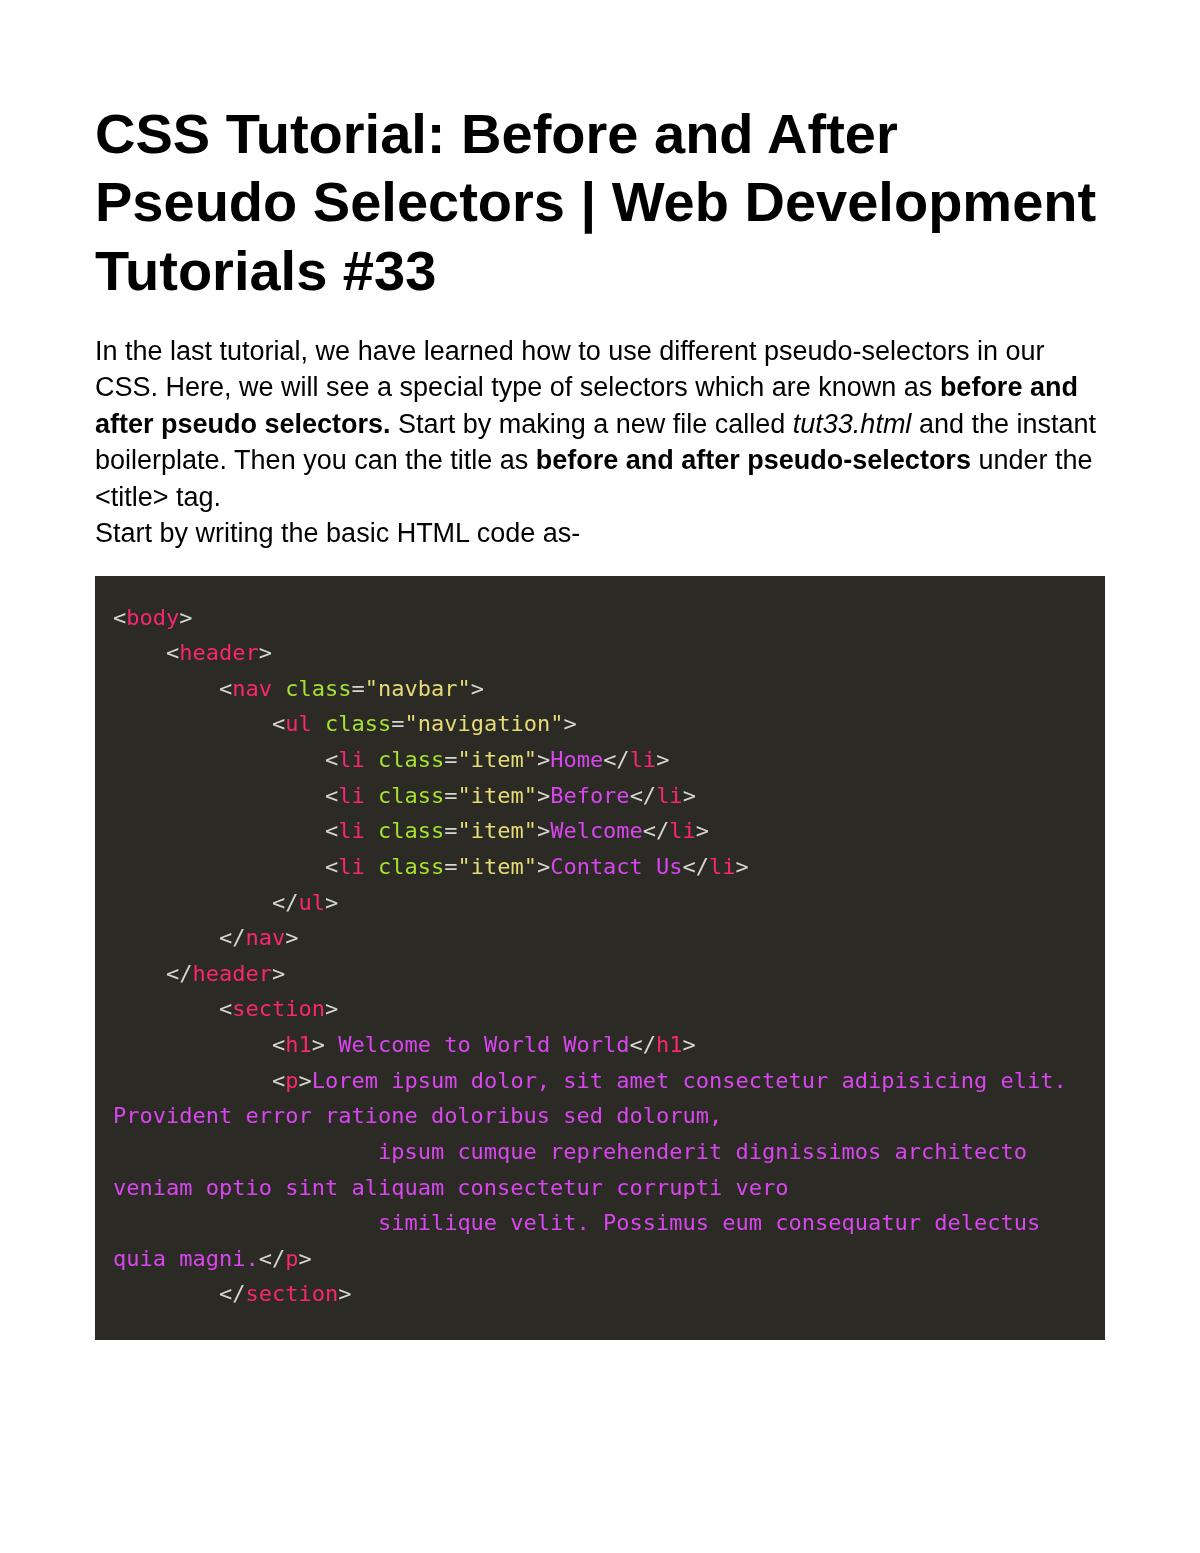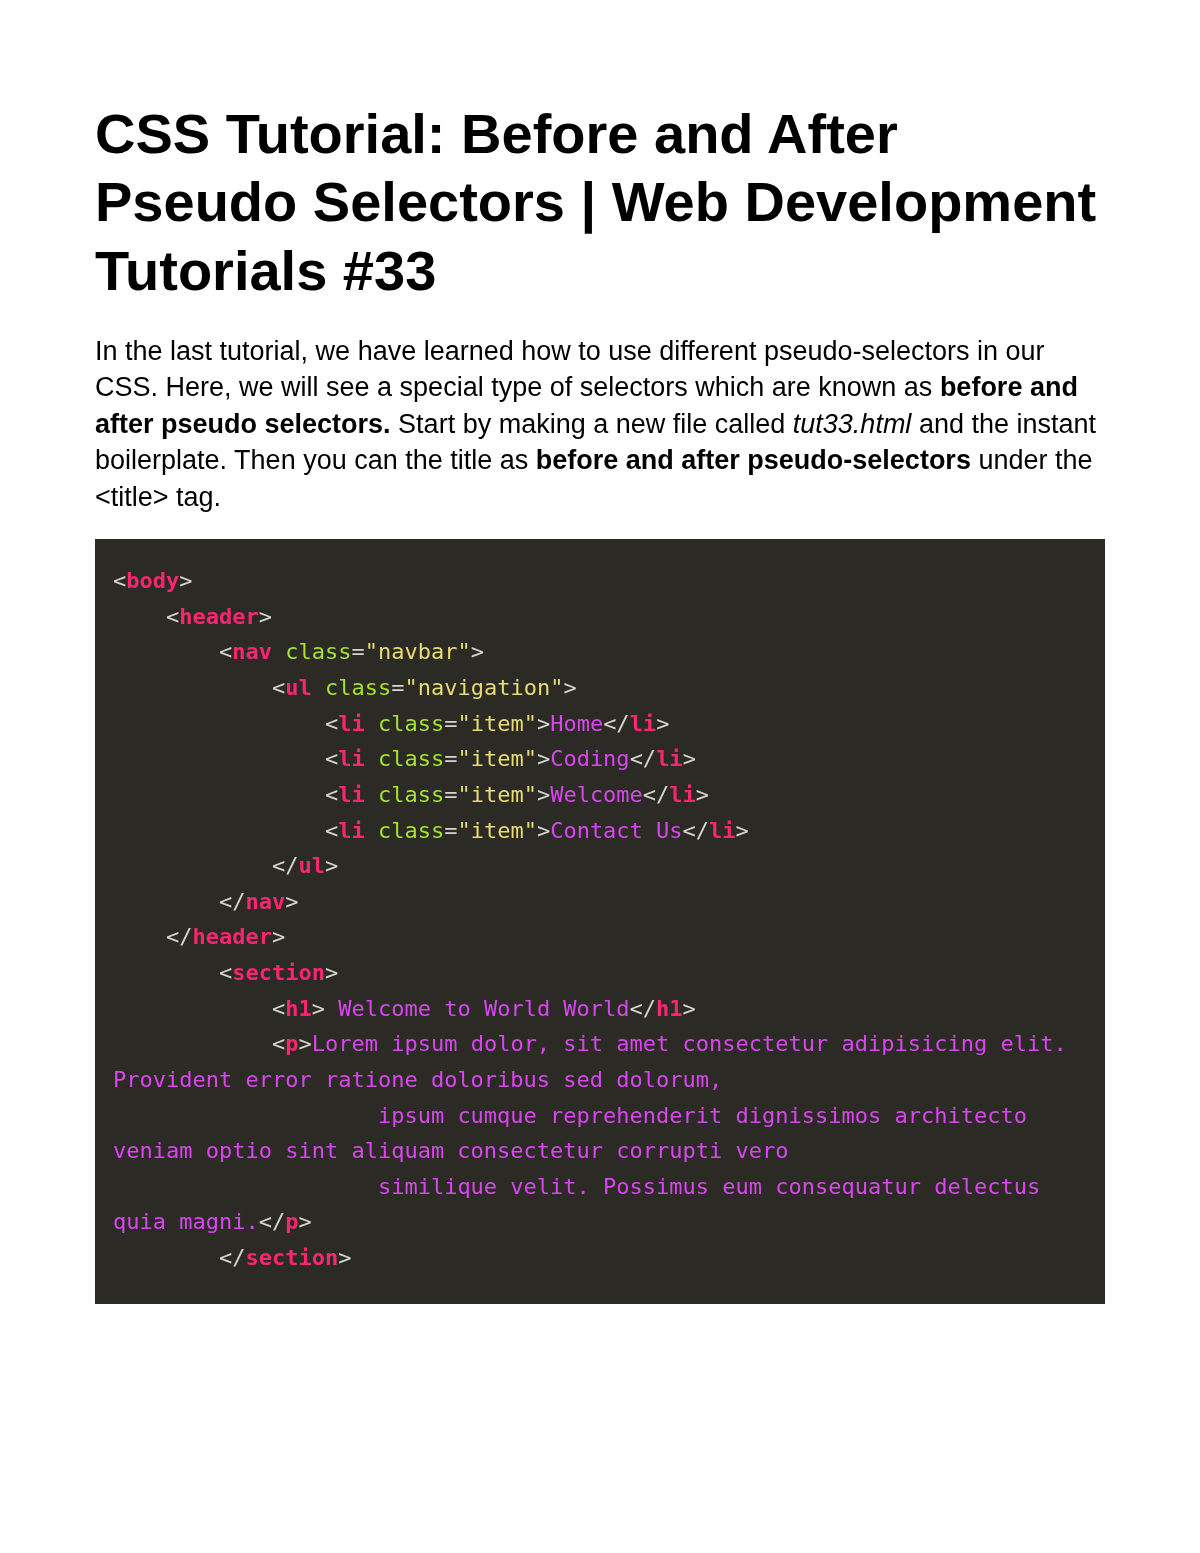--- a/index.html
+++ b/index.html
@@ -3,41 +3,42 @@
   <meta charset="utf-8">
   <style>
     * { box-sizing: border-box; margin: 0; padding: 0; }
     body { background: #fff; width: 1200px; height: 1553px; font-family: Arial, Helvetica, sans-serif; padding: 100px 95px 0 95px; }
     h1.title { font-size: 56px; font-weight: 800; line-height: 1.22; color: #000; margin-bottom: 28px; }
     .intro { font-size: 27px; line-height: 1.35; color: #000; margin-bottom: 24px; }
     .intro strong { font-weight: 700; }
     .intro em { font-style: italic; }
     .codeblock { background: #2b2a25; color: #d6d6d1; padding: 24px 18px 28px 18px; font-family: "DejaVu Sans Mono", Consolas, Menlo, monospace; font-size: 22px; line-height: 1.62; white-space: pre; overflow: hidden; }
     .punct { color: #d6d6d1; }
-    .tag { color: #f92672; font-weight: bold; }
+    .tag { color: #f92672; }
     .attr { color: #a6e22e; }
     .str { color: #e6db74; }
     .text { color: #d946ef; }
     .wrap { white-space: pre-wrap; }
   </style>
 </head>
 <body>
 
 <h1 class="title">CSS Tutorial: Before and After Pseudo Selectors | Web Development Tutorials #33</h1>
 
 <div class="intro">
   <span>In the last tutorial, we have learned how to use different pseudo-selectors in our CSS. Here, we will see a special type of selectors which are known as </span><strong>before and after pseudo selectors.</strong><span> Start by making a new file called </span><em>tut33.html</em><span> and the instant boilerplate. Then you can the title as </span><strong>before and after pseudo-selectors</strong><span> under the &lt;title&gt; tag.</span><br>
+  <span>Start by writing the basic HTML code as-</span>
 </div>
 
 <div class="codeblock"><span class="punct">&lt;</span><span class="tag">body</span><span class="punct">&gt;</span>
     <span class="punct">&lt;</span><span class="tag">header</span><span class="punct">&gt;</span>
         <span class="punct">&lt;</span><span class="tag">nav</span><span class="punct"> </span><span class="attr">class</span><span class="punct">=</span><span class="str">"navbar"</span><span class="punct">&gt;</span>
             <span class="punct">&lt;</span><span class="tag">ul</span><span class="punct"> </span><span class="attr">class</span><span class="punct">=</span><span class="str">"navigation"</span><span class="punct">&gt;</span>
                 <span class="punct">&lt;</span><span class="tag">li</span><span class="punct"> </span><span class="attr">class</span><span class="punct">=</span><span class="str">"item"</span><span class="punct">&gt;</span><span class="text">Home</span><span class="punct">&lt;/</span><span class="tag">li</span><span class="punct">&gt;</span>
-                <span class="punct">&lt;</span><span class="tag">li</span><span class="punct"> </span><span class="attr">class</span><span class="punct">=</span><span class="str">"item"</span><span class="punct">&gt;</span><span class="text">Coding</span><span class="punct">&lt;/</span><span class="tag">li</span><span class="punct">&gt;</span>
+                <span class="punct">&lt;</span><span class="tag">li</span><span class="punct"> </span><span class="attr">class</span><span class="punct">=</span><span class="str">"item"</span><span class="punct">&gt;</span><span class="text">Before</span><span class="punct">&lt;/</span><span class="tag">li</span><span class="punct">&gt;</span>
                 <span class="punct">&lt;</span><span class="tag">li</span><span class="punct"> </span><span class="attr">class</span><span class="punct">=</span><span class="str">"item"</span><span class="punct">&gt;</span><span class="text">Welcome</span><span class="punct">&lt;/</span><span class="tag">li</span><span class="punct">&gt;</span>
                 <span class="punct">&lt;</span><span class="tag">li</span><span class="punct"> </span><span class="attr">class</span><span class="punct">=</span><span class="str">"item"</span><span class="punct">&gt;</span><span class="text">Contact Us</span><span class="punct">&lt;/</span><span class="tag">li</span><span class="punct">&gt;</span>
             <span class="punct">&lt;/</span><span class="tag">ul</span><span class="punct">&gt;</span>
         <span class="punct">&lt;/</span><span class="tag">nav</span><span class="punct">&gt;</span>
     <span class="punct">&lt;/</span><span class="tag">header</span><span class="punct">&gt;</span>
         <span class="punct">&lt;</span><span class="tag">section</span><span class="punct">&gt;</span>
             <span class="punct">&lt;</span><span class="tag">h1</span><span class="punct">&gt;</span><span class="text"> Welcome to World World</span><span class="punct">&lt;/</span><span class="tag">h1</span><span class="punct">&gt;</span>
 <span class="wrap">            <span class="punct">&lt;</span><span class="tag">p</span><span class="punct">&gt;</span><span class="text">Lorem ipsum dolor, sit amet consectetur adipisicing elit. Provident error ratione doloribus sed dolorum,</span></span>
 <span class="wrap"><span class="text">                    ipsum cumque reprehenderit dignissimos architecto veniam optio sint aliquam consectetur corrupti vero</span></span>
 <span class="wrap"><span class="text">                    similique velit. Possimus eum consequatur delectus quia magni.</span><span class="punct">&lt;/</span><span class="tag">p</span><span class="punct">&gt;</span></span>

